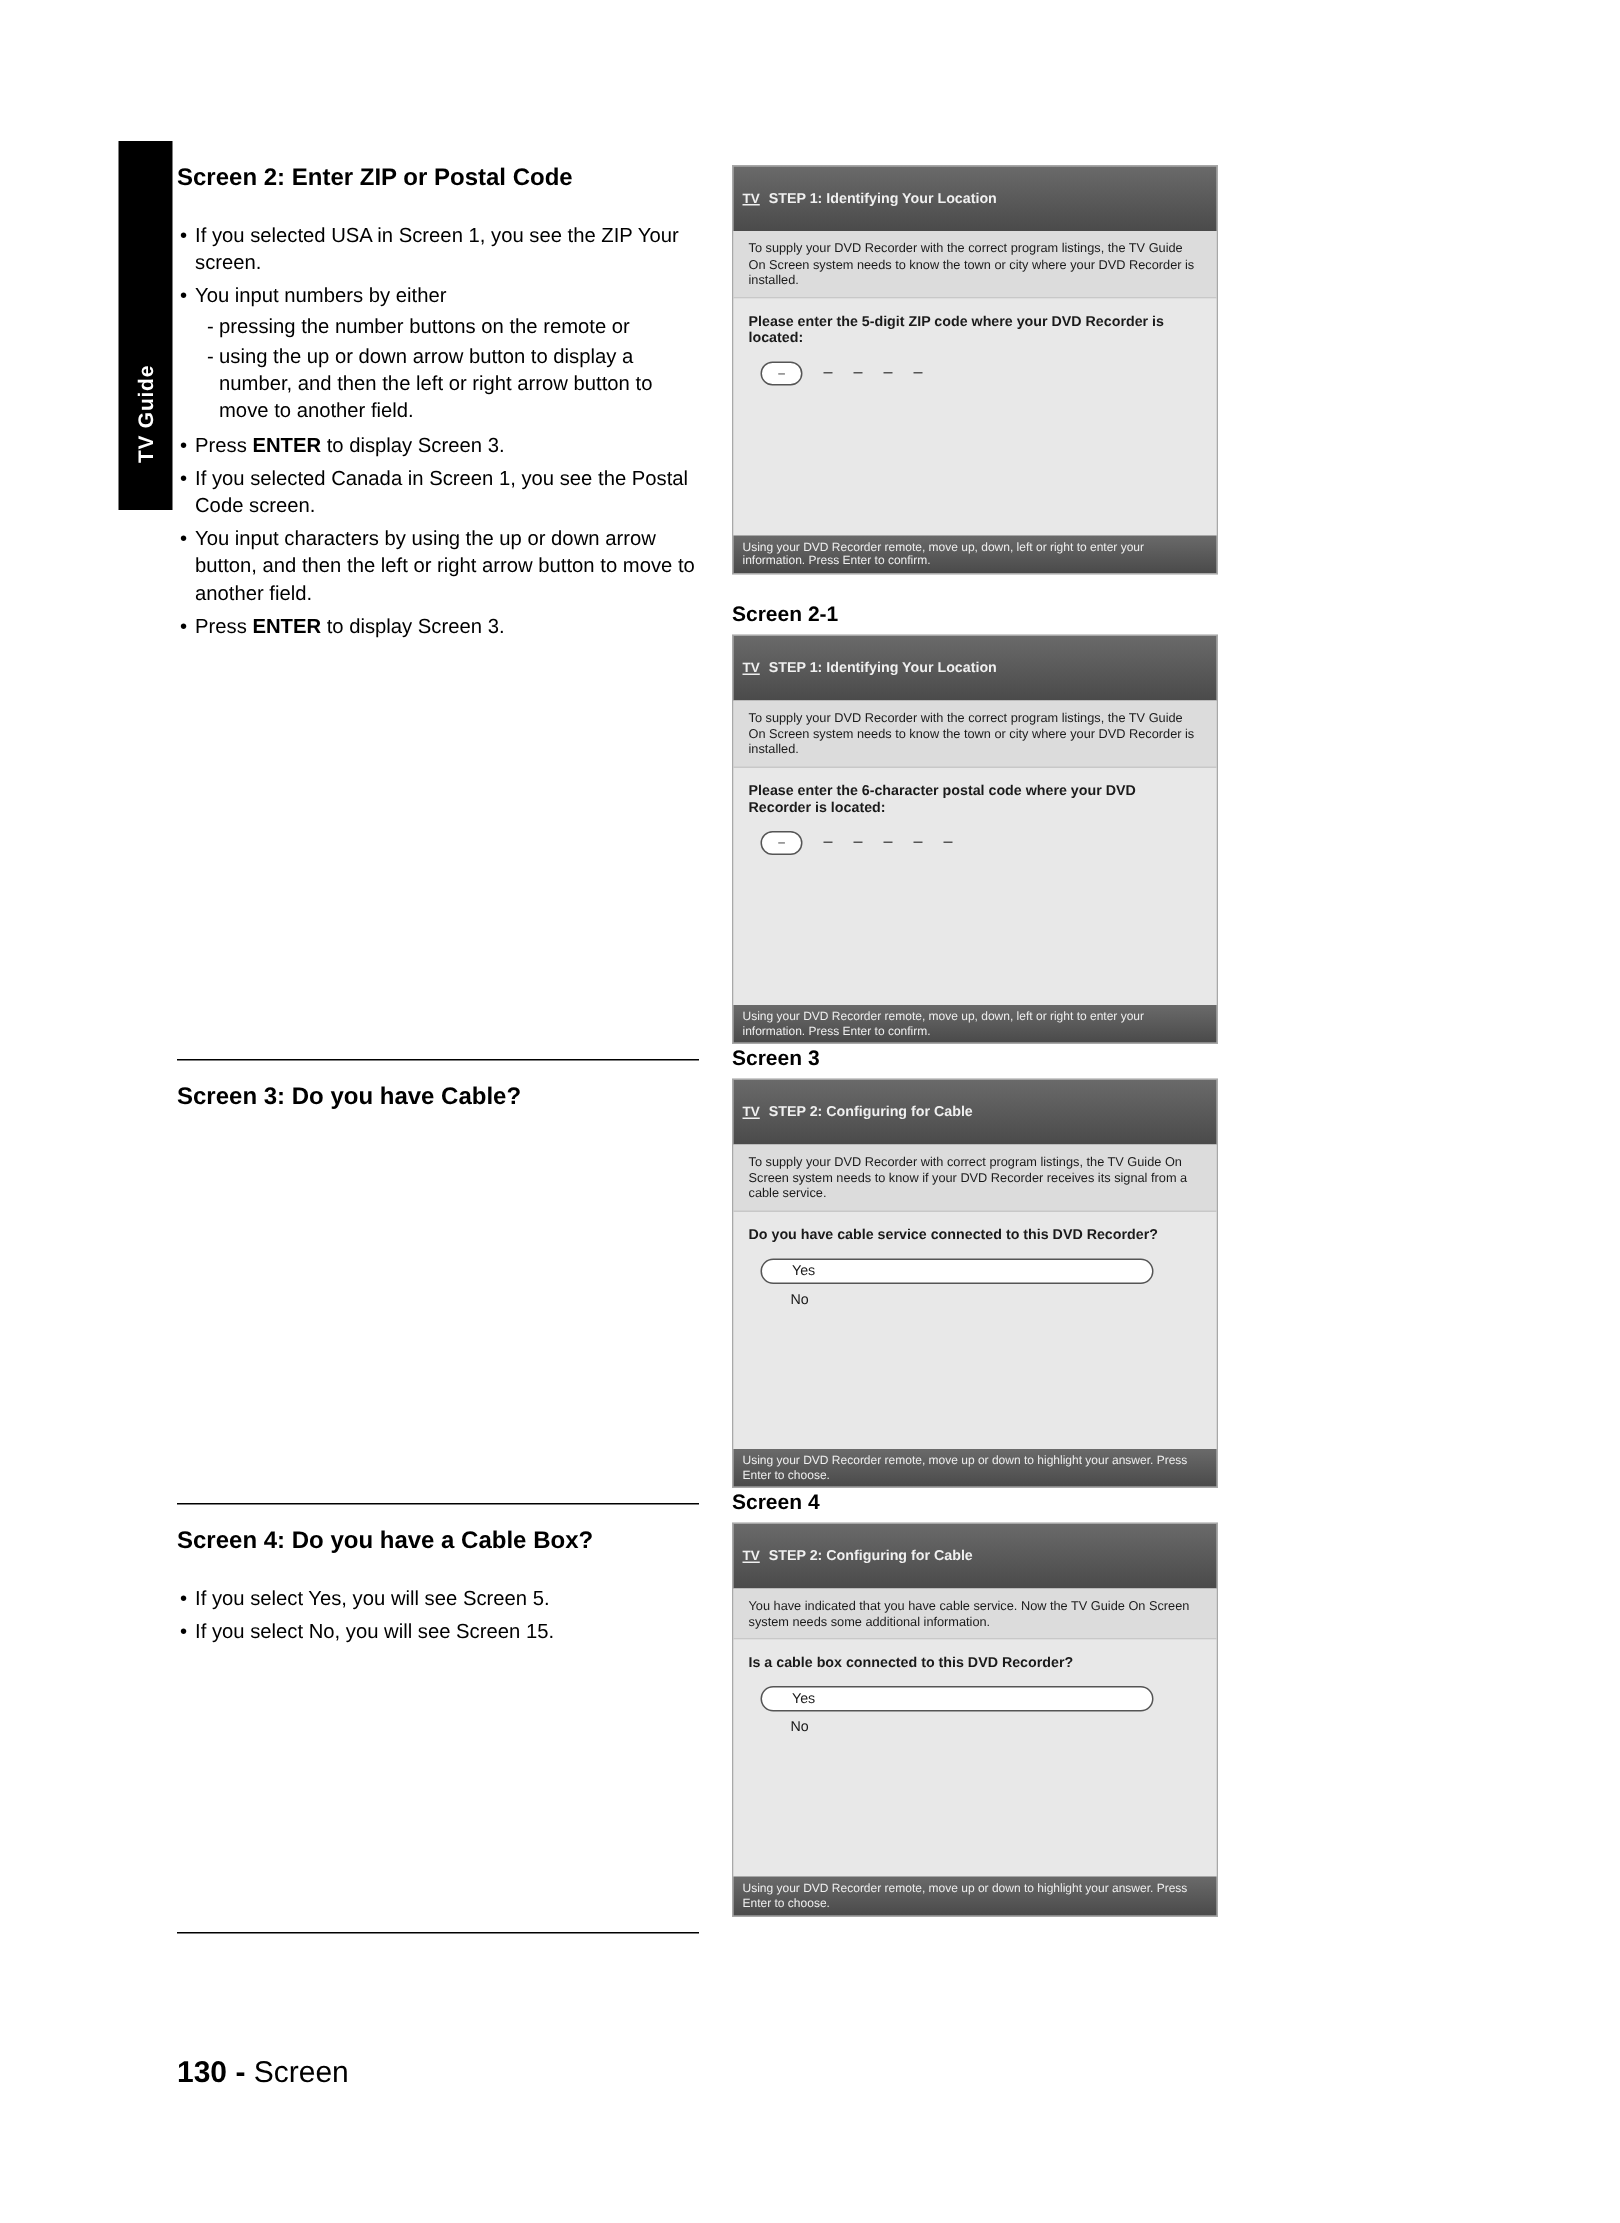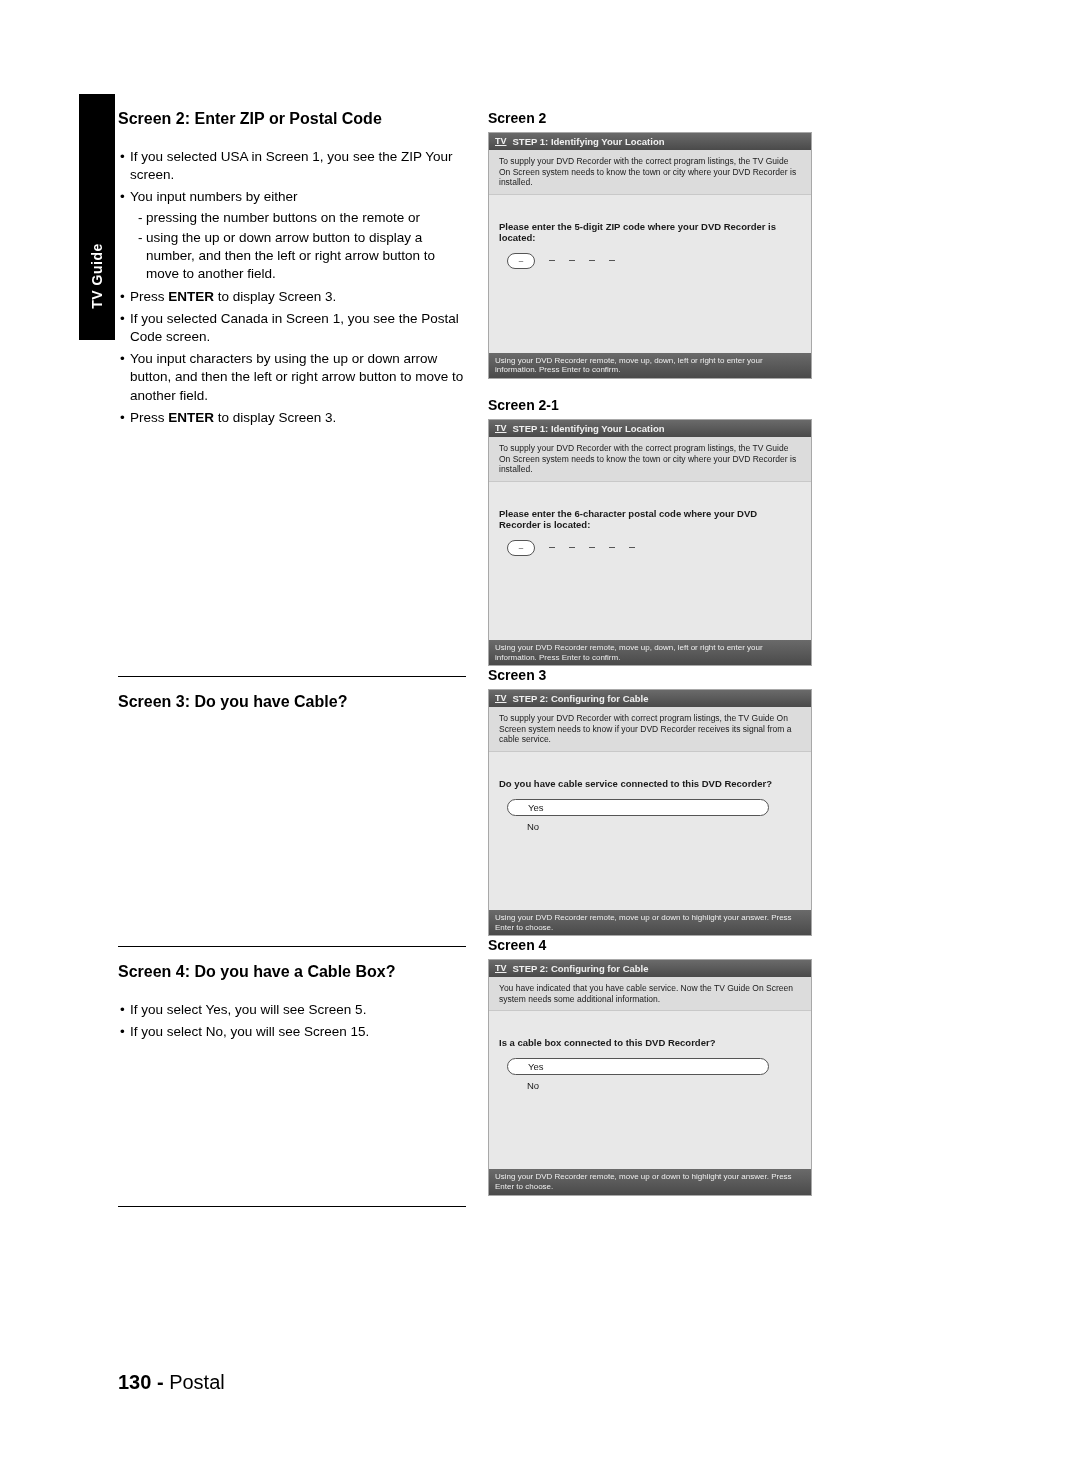--- a/index.html
+++ b/index.html
@@ -109,21 +109,21 @@
     width: 322px;
     margin: 0 0 18px 0;
     border: 1px solid #a8a8a8;
     background: #e6e6e6;
     font-size: 9px;
     color: #1a1a1a;
   }
   .tv-header {
     background: linear-gradient(#6a6a6a, #4a4a4a);
     color: #f0f0f0;
-    padding: 3px 6px;
+    padding: 16px 6px;
     font-size: 9.5px;
     display: flex;
     align-items: center;
     gap: 6px;
     font-weight: bold;
   }
   .tv-logo {
     font-weight: bold;
     font-size: 9px;
     line-height: 1;
@@ -138,21 +138,20 @@
   }
   .tv-body {
     min-height: 140px;
     padding: 10px 10px 8px 10px;
     background: #e8e8e8;
   }
   .tv-prompt {
     font-weight: bold;
     font-size: 9.5px;
     margin-bottom: 10px;
-    margin-top: 16px;
   }
   .input-row {
     display: flex;
     gap: 14px;
     align-items: center;
     margin-left: 8px;
   }
   .input-box {
     width: 26px;
     height: 14px;
@@ -228,21 +227,20 @@
           <li>If you selected Canada in Screen 1, you see the Postal Code screen.</li>
           <li>You input characters by using the up or down arrow button, and then the left or right arrow button to move to another field.</li>
           <li>
             <span>Press </span><span class="bold">ENTER</span><span> to display Screen 3.</span>
           </li>
         </ul>
       </div>
 
       <div class="right-col">
 
-        <div class="screen-label">Screen 2</div>
         <div class="tv">
           <div class="tv-header">
             <span class="tv-logo">TV</span>
             <span>STEP 1: Identifying Your Location</span>
           </div>
           <div class="tv-intro">To supply your DVD Recorder with the correct program listings, the TV Guide On Screen system needs to know the town or city where your DVD Recorder is installed.</div>
           <div class="tv-body">
             <div class="tv-prompt">Please enter the 5-digit ZIP code where your DVD Recorder is located:</div>
             <div class="input-row">
               <div class="input-box">–</div>
@@ -330,16 +328,16 @@
           <div class="tv-footer">Using your DVD Recorder remote, move up or down to highlight your answer.  Press Enter to choose.</div>
         </div>
       </div>
     </div>
 
     <hr class="rule" style="margin-top:-8px;">
   </div>
 
   <div class="page-num">
     <span class="num">130 -</span>
-    <span>Postal</span>
+    <span>Screen</span>
   </div>
 
 </div>
 
 </body></html>

